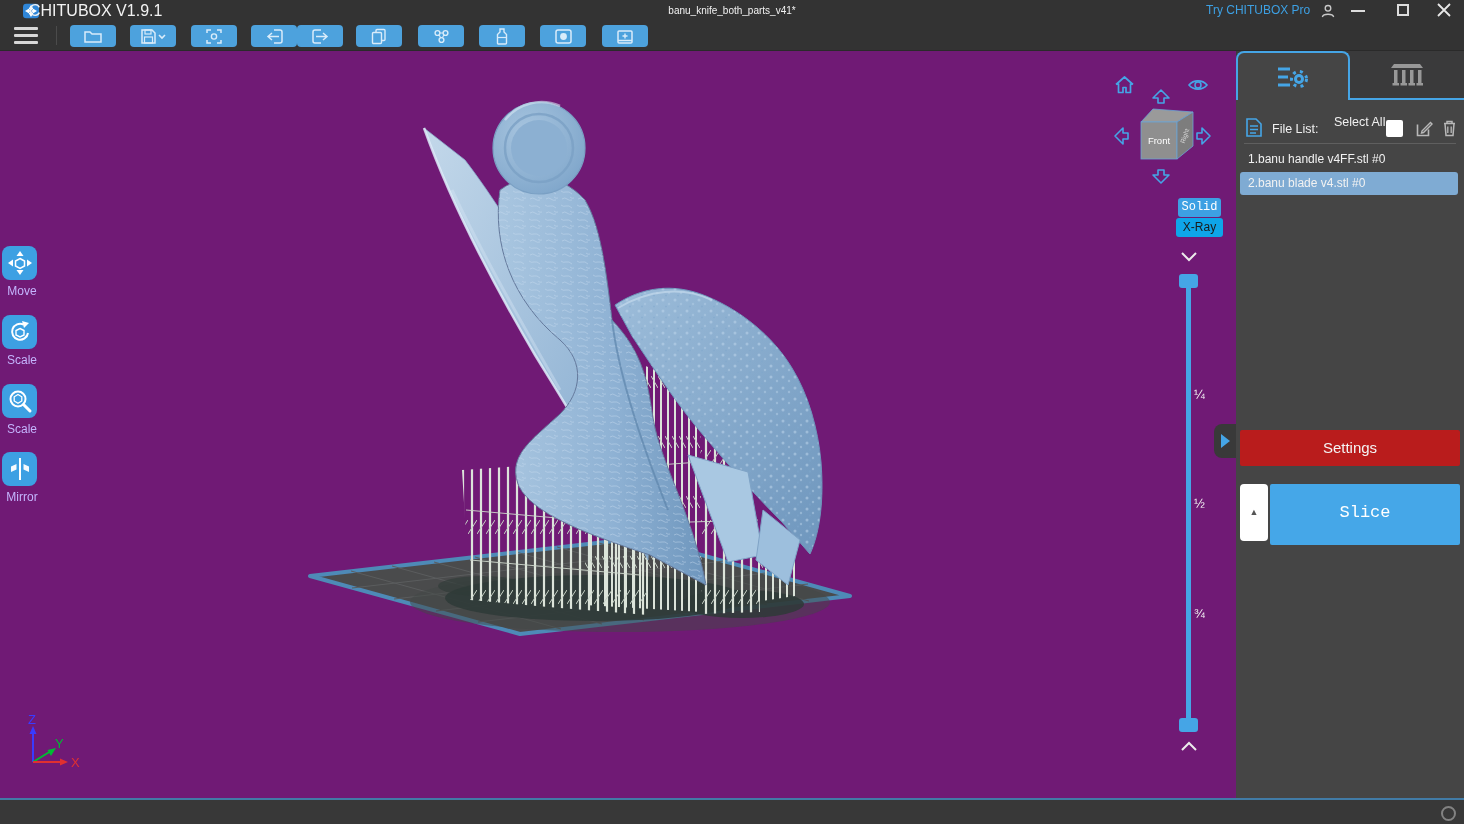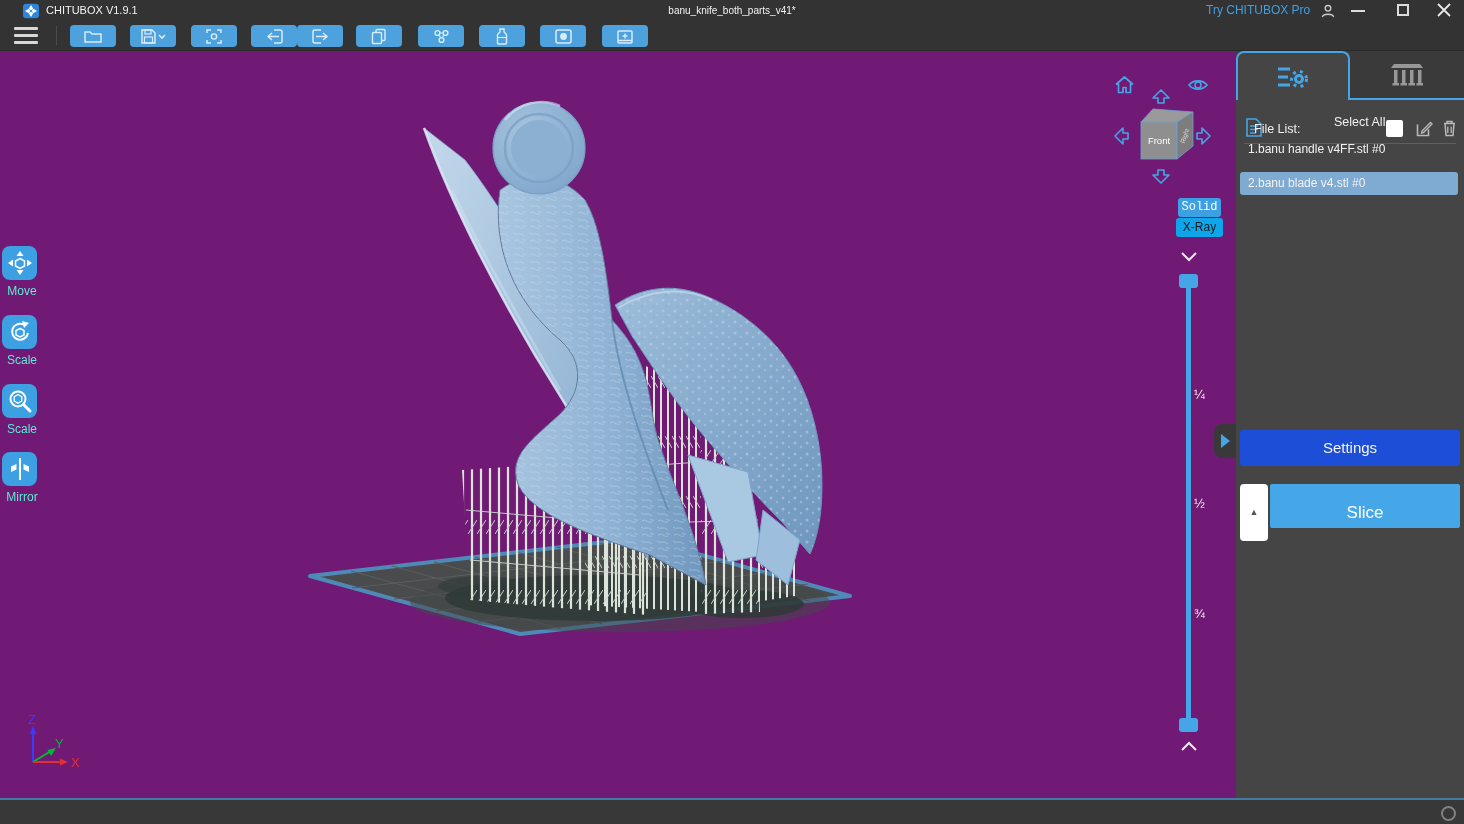--- a/index.html
+++ b/index.html
@@ -1,39 +1,39 @@
 <!DOCTYPE html>
 <html><head>
 <meta charset="utf-8">
 <style>
   html,body{margin:0;padding:0;background:#222;}
   .app{position:relative;width:1464px;height:824px;overflow:hidden;background:#5a5a5a;
        font-family:"Liberation Sans",sans-serif;-webkit-font-smoothing:antialiased;color:#eee;}
   
   .titlebar{position:absolute;left:0;top:0;width:1464px;height:21px;background:#333;}
   .logo{position:absolute;left:22px;top:3px;}
-  .appTitle{position:absolute;left:46px;top:0;height:21px;line-height:21px;font-size:11px;color:#f2f2f2;}
+  .appTitle{position:absolute;left:29px;top:0;height:21px;line-height:21px;font-size:16px;color:#f2f2f2;}
   .docTitle{position:absolute;left:0;top:0;width:1464px;height:21px;line-height:21px;
             text-align:center;font-size:10px;color:#f2f2f2;pointer-events:none;}
   .proLink{position:absolute;left:1206px;top:0;height:21px;line-height:21px;font-size:12px;color:#3da0e3;}
   .personIco{position:absolute;left:1320px;top:3px;}
   .winBtn{position:absolute;top:0;width:28px;height:21px;}
   .minGlyph{position:absolute;left:7px;top:10px;width:14px;height:2px;background:#ddd;}
   .maxGlyph{position:absolute;left:7px;top:4px;width:12px;height:12px;border:2px solid #ddd;box-sizing:border-box;}
   
   .toolbar{position:absolute;left:0;top:21px;width:1464px;height:29px;background:#333;border-bottom:1px solid #2a2a2a;}
   .hamburger{position:absolute;left:14px;top:6px;width:24px;height:17px;cursor:pointer;}
   .hamburger i{display:block;height:3px;background:#d8d8d8;border-radius:1px;margin-bottom:4px;}
   .tbDivider{position:absolute;left:56px;top:5px;width:1px;height:19px;background:#4b4b4b;}
   .tbBtn{position:absolute;top:4px;width:46px;height:22px;background:#4da2dd;border-radius:4px;
          display:flex;align-items:center;justify-content:center;}
   .tbBtn svg{display:block;}
   .toolBtn{position:absolute;left:2px;width:35px;height:34px;background:#3da0e3;border-radius:8px;
            display:flex;align-items:center;justify-content:center;}
-  .toolLbl{position:absolute;left:0;width:44px;text-align:center;font-size:12px;color:#5eead4;}
+  .toolLbl{position:absolute;left:0;width:44px;text-align:center;font-size:12px;color:#c4b5fd;}
   
   .viewport{position:absolute;left:0;top:51px;width:1236px;height:747px;background:#701a75;overflow:hidden;}
   .sceneSvg{position:absolute;left:0;top:0;}
   
   .modeBtn{position:absolute;font-size:12px;text-align:center;border-radius:3px;line-height:19px;height:19px;}
   .modeSolid{left:1178px;top:198px;width:43px;background:#3da0e3;color:#fff;font-family:Liberation Mono, monospace;}
   .modeXray{left:1176px;top:218px;width:47px;background:#0ea5e9;color:#1b1b1b;}
   
   .sliderTrack{position:absolute;left:1186px;top:281px;width:5px;height:446px;background:#45a5e6;border-radius:2px;}
   .sliderHandle{position:absolute;left:1179px;width:19px;height:14px;background:#45a5e6;border-radius:3px;}
@@ -44,26 +44,26 @@
   .tabActive{position:absolute;left:0;top:0;width:114px;height:49px;background:#454545;border:2px solid #45a5e6;
              border-bottom:none;border-radius:8px 8px 0 0;box-sizing:border-box;z-index:2;
              display:flex;align-items:center;justify-content:center;}
   .tabInactive{position:absolute;left:114px;top:0;width:114px;height:47px;background:#3a3a3b;
              display:flex;align-items:center;justify-content:center;}
   .flHeaderTxt{position:absolute;font-size:12.5px;color:#f0f0f0;}
   .flDivider{position:absolute;left:8px;right:8px;top:92px;height:1px;background:#5f5f5f;}
   .fileRow{position:absolute;left:4px;right:6px;height:22px;line-height:22px;font-size:12px;color:#f2f2f2;padding-left:8px;}
   .fileRowSel{background:#7fabd3;border-radius:3px;height:23px;line-height:23px;}
   .checkbox{position:absolute;left:150px;top:69px;width:17px;height:17px;background:#fff;border-radius:2px;}
-  .settingsBtn{position:absolute;left:4px;top:379px;width:220px;height:36px;background:#1d4ed8;border-radius:2px;
+  .settingsBtn{position:absolute;left:4px;top:379px;width:220px;height:36px;background:#b91c1c;border-radius:2px;
                color:#f4f4f4;font-size:15px;text-align:center;line-height:36px;}
   .sliceUpBtn{position:absolute;left:4px;top:433px;width:28px;height:57px;background:#fff;border-radius:4px;
               color:#555;font-size:9px;text-align:center;line-height:57px;}
-  .sliceBtn{position:absolute;left:34px;top:433px;width:190px;height:44px;background:#45a7e8;border-radius:2px;
-            color:#fff;font-size:17px;text-align:center;line-height:57px;}
+  .sliceBtn{position:absolute;left:34px;top:433px;width:190px;height:61px;background:#45a7e8;border-radius:2px;
+            color:#fff;font-size:17px;text-align:center;line-height:57px;font-family:Liberation Mono, monospace;}
   .collapseHandle{position:absolute;left:1214px;top:424px;width:22px;height:34px;background:#393939;border-radius:8px 0 0 8px;}
   .collapseTri{position:absolute;left:7px;top:10px;width:0;height:0;border-top:7px solid transparent;
                border-bottom:7px solid transparent;border-left:9px solid #45a5e6;}
   
   .statusLine{position:absolute;left:0;top:798px;width:1464px;height:2px;background:#417ba6;}
   .statusbar{position:absolute;left:0;top:800px;width:1464px;height:24px;background:#383838;}
   .statusCircle{position:absolute;right:8px;top:6px;width:11px;height:11px;border:2px solid #8f8f8f;border-radius:50%;opacity:.85;}
 </style>
 </head>
 <body>
@@ -363,35 +363,35 @@
           <rect x="19.5" y="21" width="6.5" height="2.5"></rect>
             <rect x="27.5" y="21" width="6.5" height="2.5"></rect>
         </g>
       </svg>
     </div>
 
     <svg style="position:absolute;left:10px;top:67px" width="16" height="19" viewBox="0 0 16 19">
       <path d="M1 1h9l5 5v12H1z" fill="none" stroke="#45a5e6" stroke-width="1.6"></path>
       <path d="M4 8h8 M4 11.5h8 M4 15h6" stroke="#45a5e6" stroke-width="1.3"></path>
     </svg>
-    <div class="flHeaderTxt" style="left:18px;top:71px">File List:</div>
+    <div class="flHeaderTxt" style="left:36px;top:71px">File List:</div>
     <div class="flHeaderTxt" style="left:98px;top:64px">Select All</div>
     <div class="checkbox"></div>
     <svg style="position:absolute;left:180px;top:69px" width="17" height="17" viewBox="0 0 17 17">
       <path d="M1.5 4.5 v11 h11 v-6" fill="none" stroke="#b8b8b8" stroke-width="1.6"></path>
       <path d="M6 11 L14.5 2.5 l1.5 1.5 L7.5 12.5 L5.5 13z" fill="none" stroke="#b8b8b8" stroke-width="1.4"></path>
     </svg>
     <svg style="position:absolute;left:206px;top:68px" width="15" height="18" viewBox="0 0 15 18">
       <path d="M2 4.5h11 M5 4.5V2.5h5v2" fill="none" stroke="#b8b8b8" stroke-width="1.5"></path>
       <path d="M3 4.5l1 12h7l1-12" fill="none" stroke="#b8b8b8" stroke-width="1.5"></path>
       <path d="M5.8 7.5v6.5 M9.2 7.5v6.5" stroke="#b8b8b8" stroke-width="1.3"></path>
     </svg>
     <div class="flDivider"></div>
 
-    <div class="fileRow" style="top:87px">1.banu handle v4FF.stl #0</div>
+    <div class="fileRow" style="top:97px">1.banu handle v4FF.stl #0</div>
     <div class="fileRow fileRowSel" style="top:121px">2.banu blade v4.stl #0</div>
 
     <div class="settingsBtn">Settings</div>
     <div class="sliceUpBtn">▲</div>
     <div class="sliceBtn">Slice</div>
   </div>
 
   <div>
     <div class="toolBtn" style="top:246px">
       <svg width="26" height="26" viewBox="0 0 26 26">

